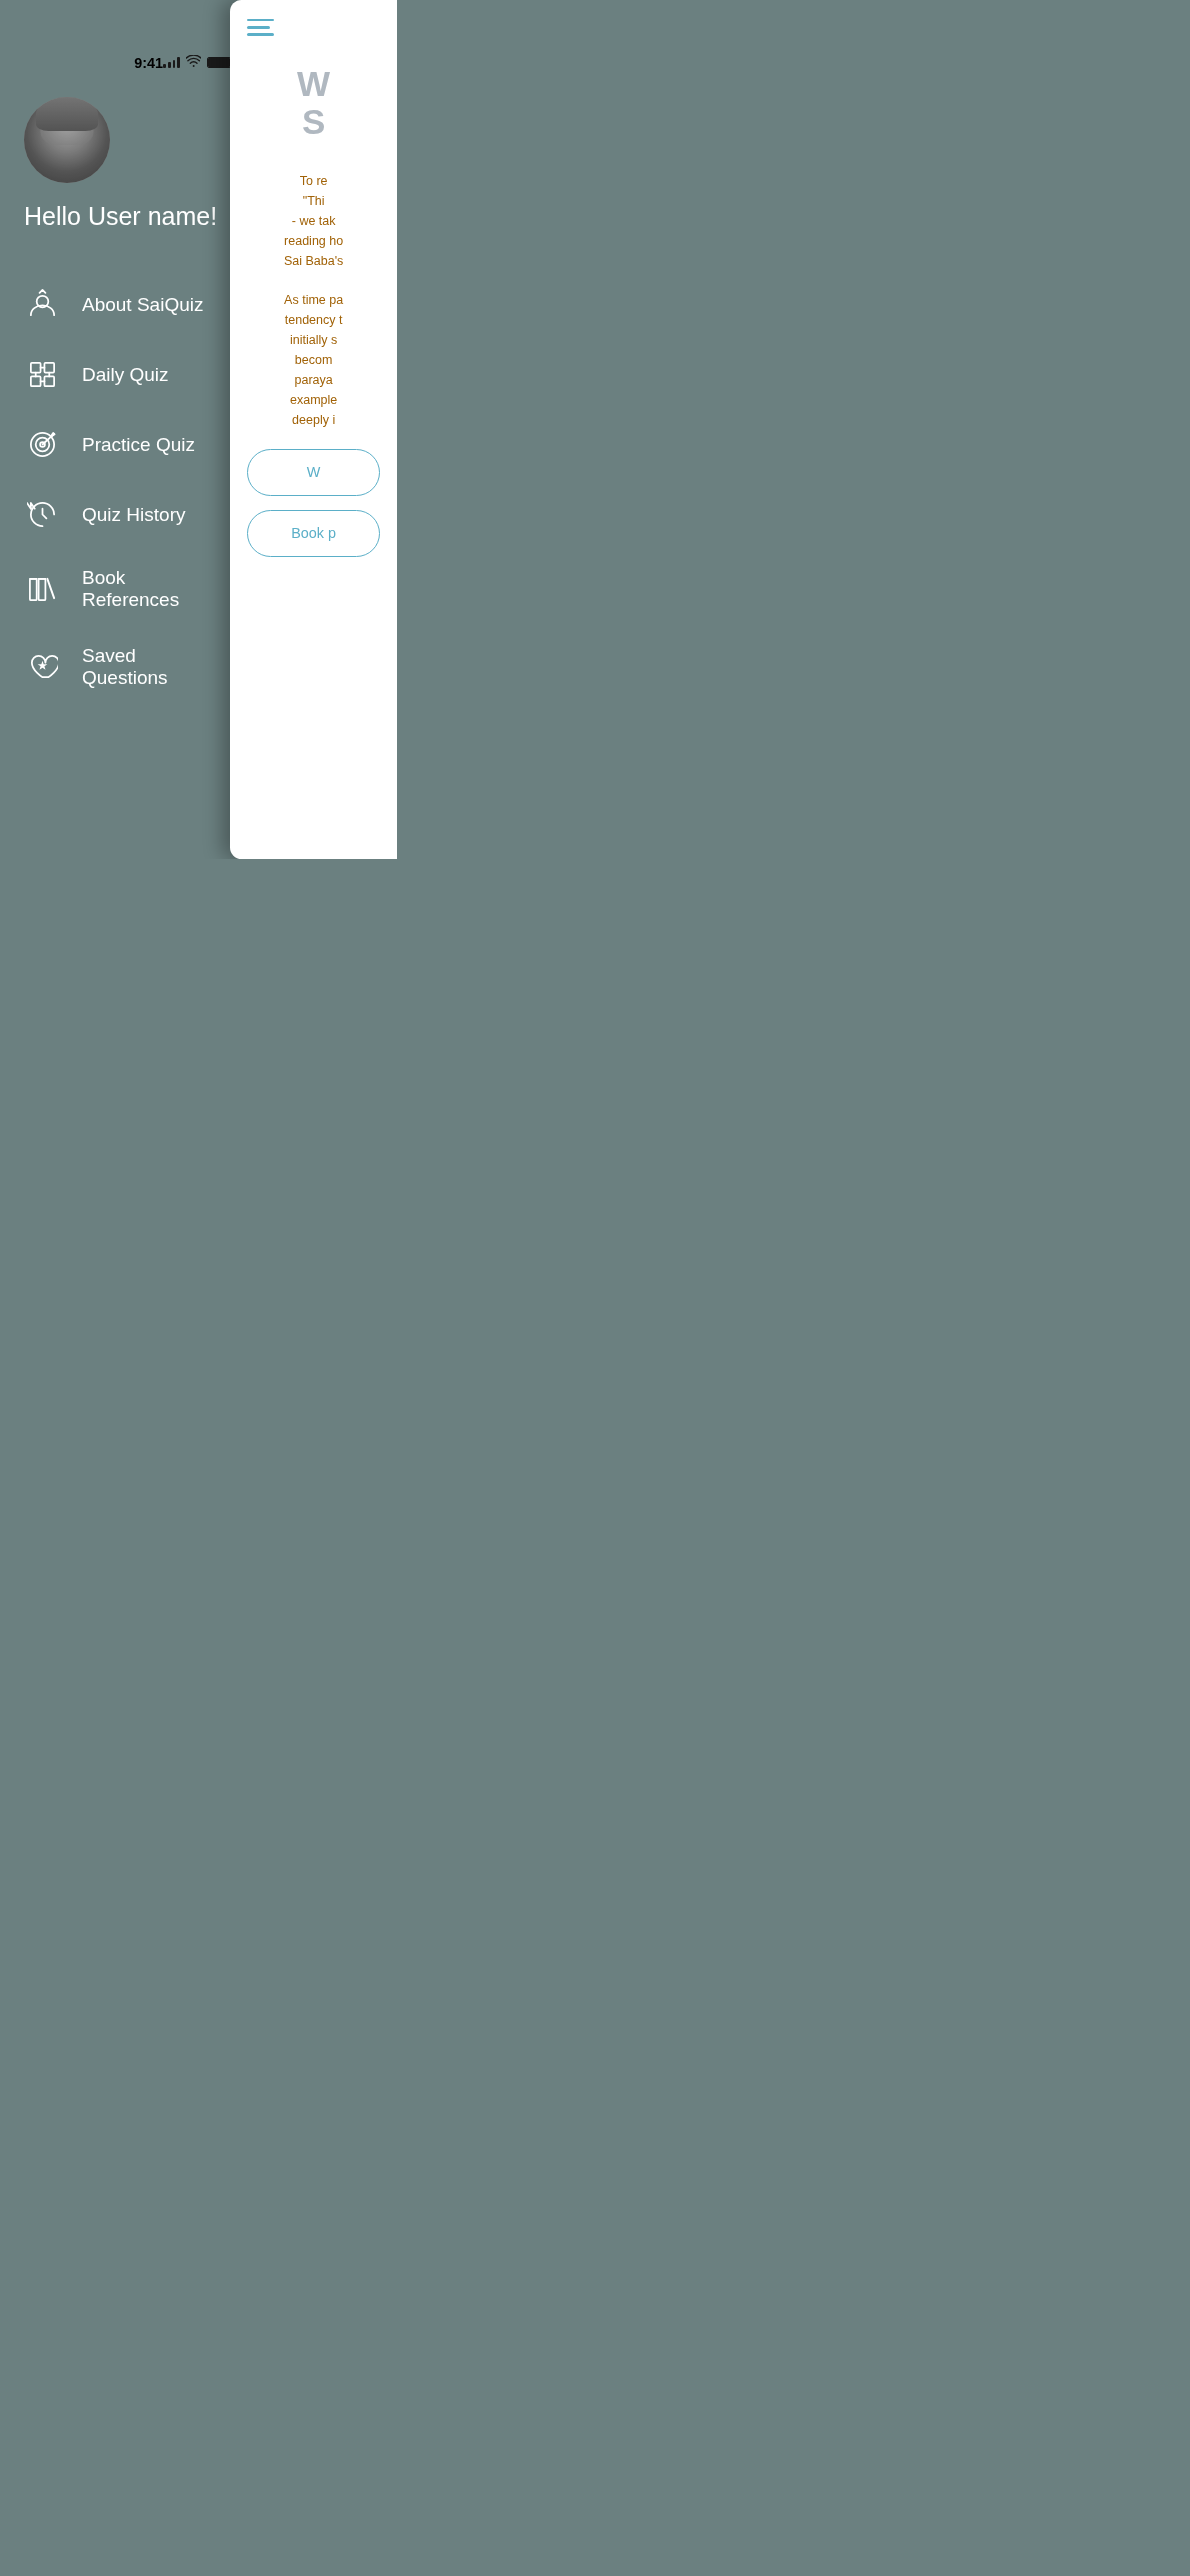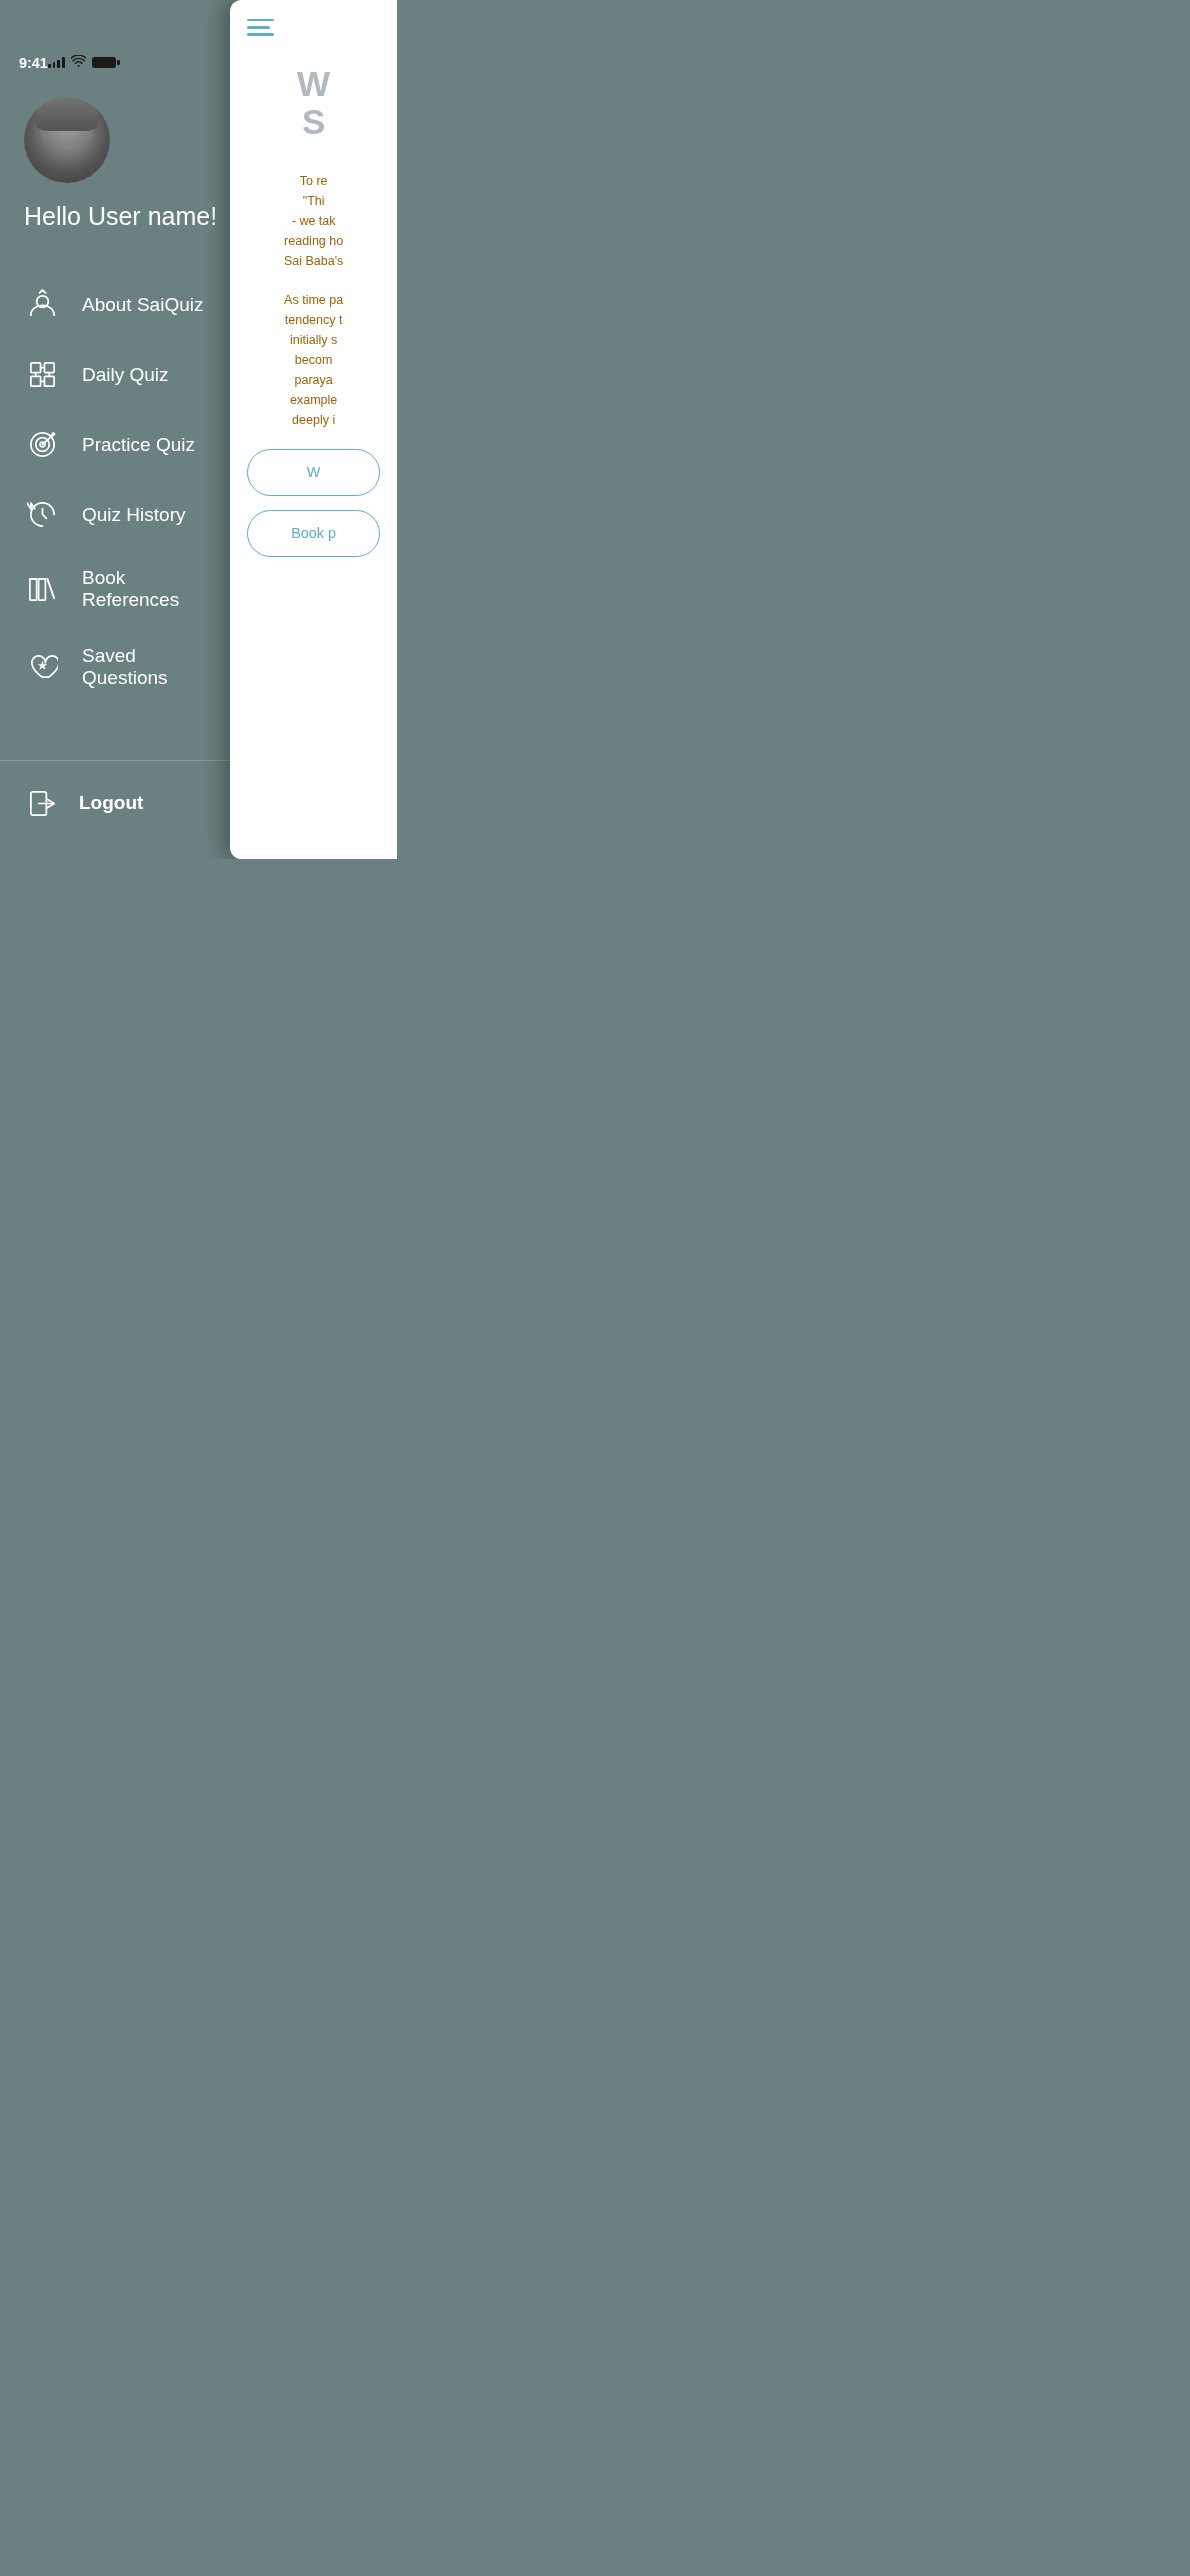--- a/index.html
+++ b/index.html
@@ -10,24 +10,24 @@
       height: 859px;
       overflow: hidden;
       font-family: -apple-system, BlinkMacSystemFont, 'Helvetica Neue', sans-serif;
       position: relative;
       background: #6b8080;
     }
 
     
     .status-bar {
       display: flex;
-      justify-content: flex-start;
+      justify-content: flex-end;
       align-items: center;
       padding: 11.5px 19px 7.7px 19px;
-      color: #ffffff;
+      color: #000000;
       font-size: 14.4px;
       font-weight: 600;
       position: relative;
       z-index: 10;
     }
     .status-right {
       display: flex;
       align-items: center;
       gap: 5.8px;
     }
@@ -386,30 +386,20 @@
         <svg viewBox="0 0 32 32">
           <path d="M16 27s-11-7-11-15a7 7 0 0114 0 7 7 0 0114 0c0 8-11 15-11 15z"></path>
           <polygon points="16,10 17.2,13.6 21,13.6 18,15.8 19.1,19.4 16,17.2 12.9,19.4 14,15.8 11,13.6 14.8,13.6" fill="white" stroke="none"></polygon>
         </svg>
       </div>
       <span class="nav-label">Saved Questions</span>
     </li>
 
   </ul>
 
-  <div class="sidebar-footer">
-    <div class="logout-icon">
-      <svg viewBox="0 0 32 32">
-        <rect x="4" y="4" width="16" height="24" rx="2"></rect>
-        <path d="M20 11l8 5-8 5"></path>
-        <line x1="12" y1="16" x2="28" y2="16"></line>
-      </svg>
-    </div>
-    <span class="logout-label">Logout</span>
-  </div>
 </div>
 
 <div class="main-content">
   <div class="main-inner">
     <div class="hamburger-btn">
       <div class="hamburger-lines">
         <div class="h-line"></div>
         <div class="h-line"></div>
         <div class="h-line"></div>
       </div>

